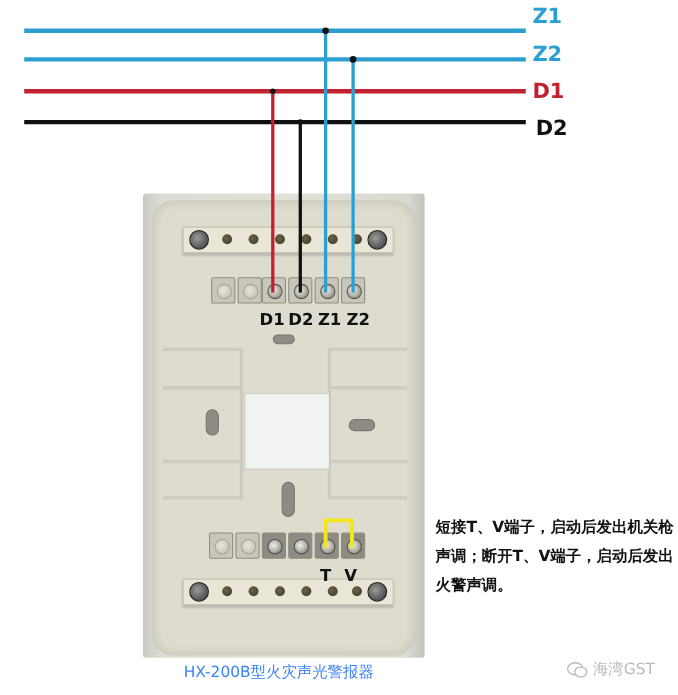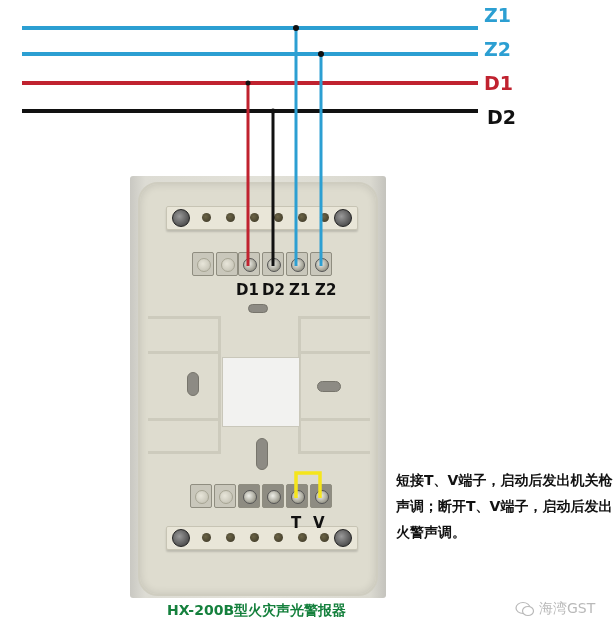--- a/index.html
+++ b/index.html
@@ -64,21 +64,21 @@
     position: absolute; font-weight: bold; font-size: 15px; color: #111;
     font-family: "DejaVu Sans", sans-serif; line-height: 1;
   }
   .note {
     position: absolute; left: 396px; top: 467px; width: 220px;
     font-size: 14px; font-weight: bold; color: #111; line-height: 26px;
     font-family: "DejaVu Sans", sans-serif;
   }
   .caption {
     position: absolute; left: 167px; top: 602px;
-    font-size: 14px; font-weight: bold; color: #15803d;
+    font-size: 14px; font-weight: normal; color: #3b82f6;
     font-family: "DejaVu Sans", sans-serif;
   }
   .watermark {
     position: absolute; left: 515px; top: 600px;
     font-size: 14px; color: #b9b9b9; font-family: "DejaVu Sans", sans-serif;
     display: flex; align-items: center; gap: 4px;
   }
 </style>
 </head>
 <body>

